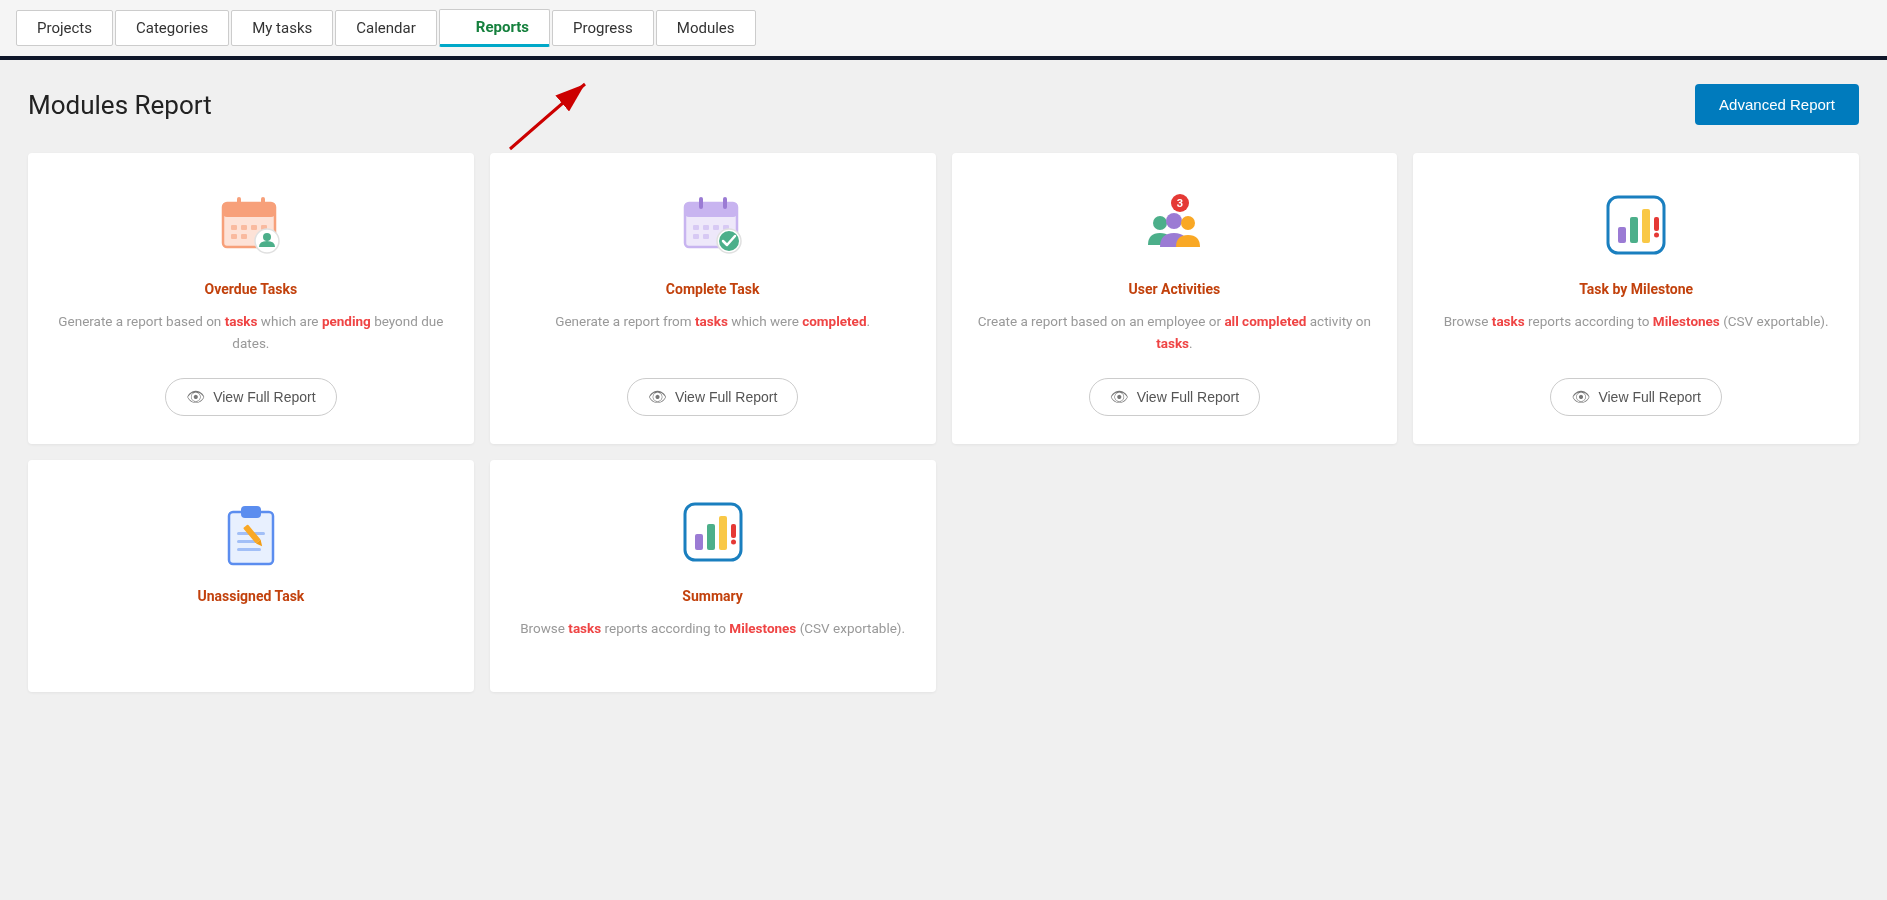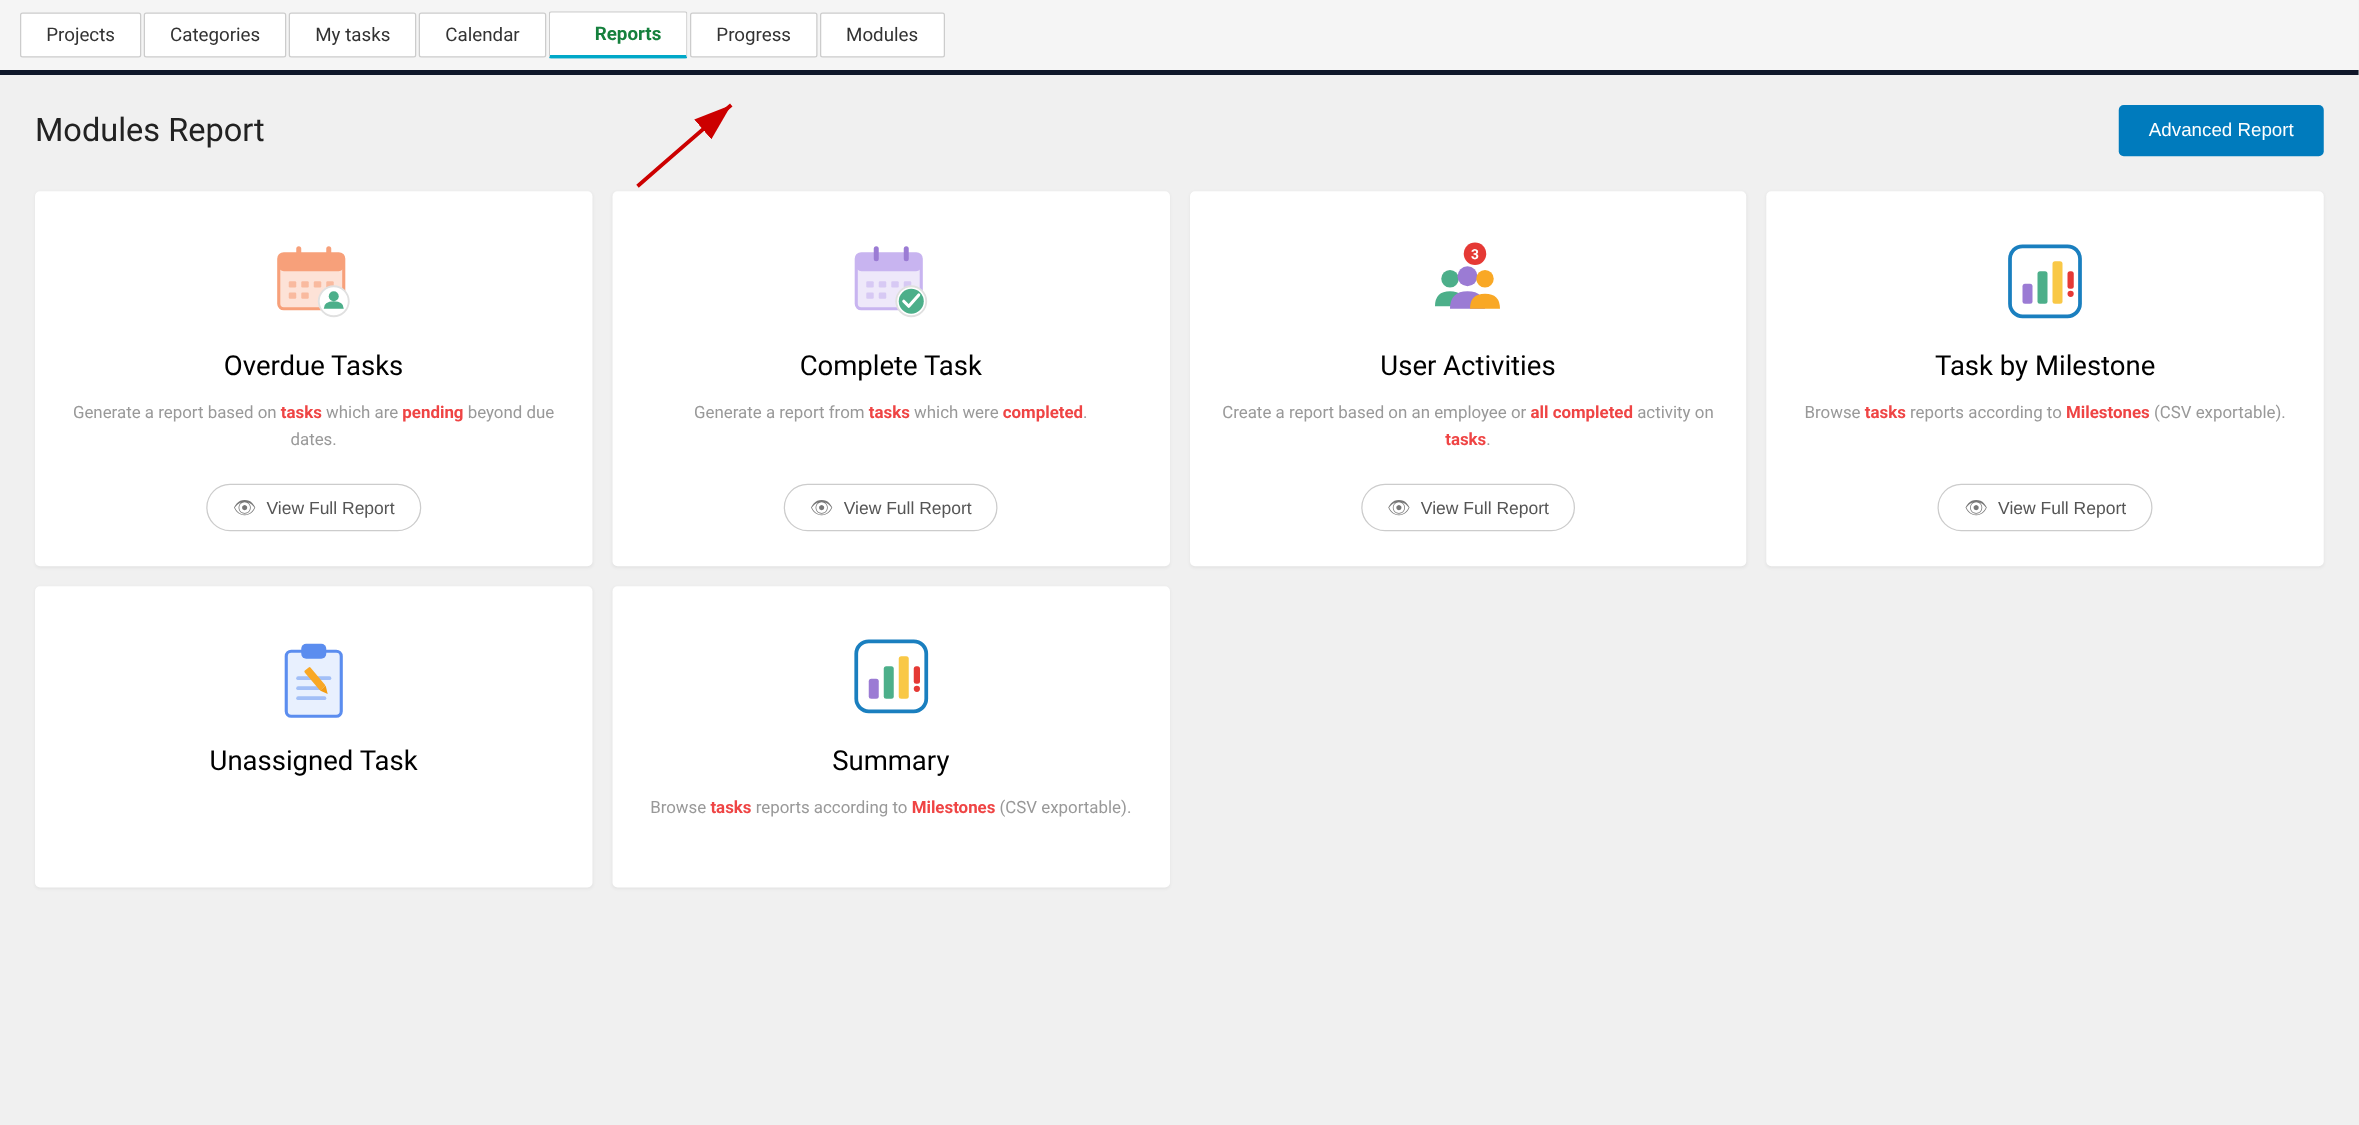--- a/index.html
+++ b/index.html
@@ -97,23 +97,23 @@
     }
     .card-icon {
       width: 80px;
       height: 80px;
       margin-bottom: 16px;
       display: flex;
       align-items: center;
       justify-content: center;
     }
     .card-title {
-      font-size: 22px;
-      font-weight: 400;
-      color: #000000;
+      font-size: 14px;
+      font-weight: 700;
+      color: #c2410c;
       margin-bottom: 14px;
     }
     .card-desc {
       font-size: 13.5px;
       color: #999;
       line-height: 1.6;
       margin-bottom: 24px;
       flex: 1;
     }
     .card-desc strong {

